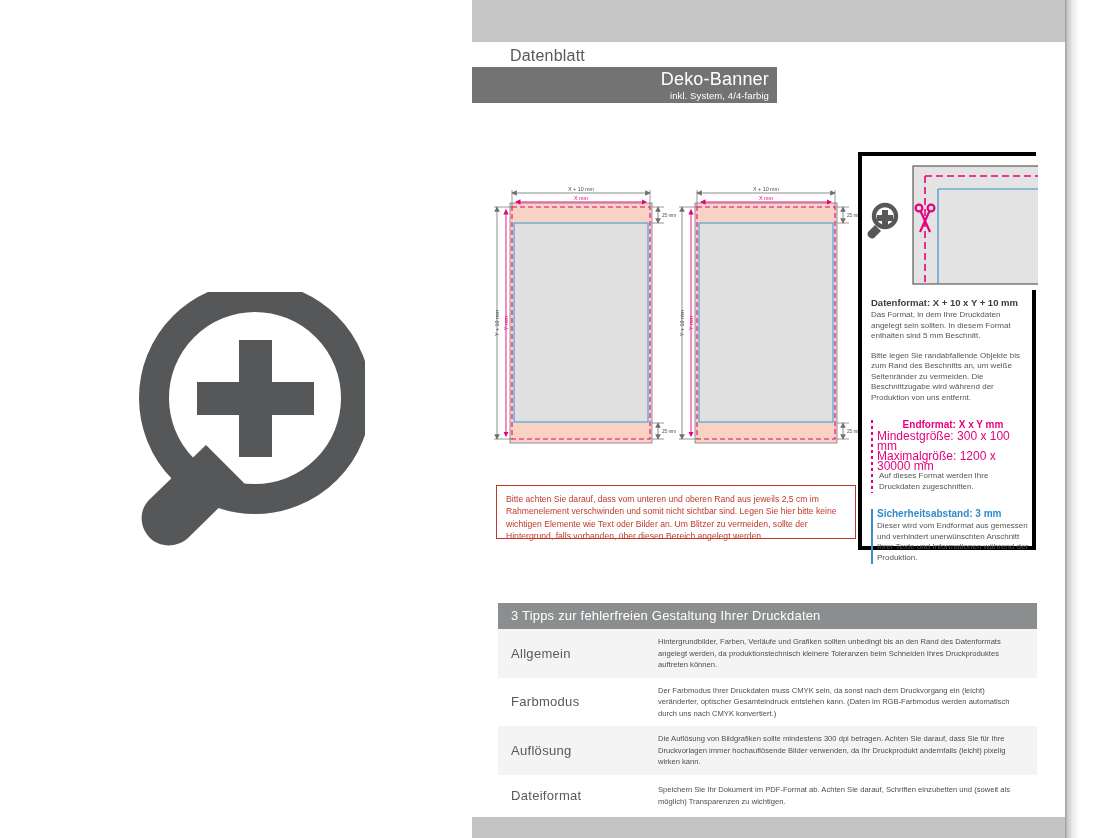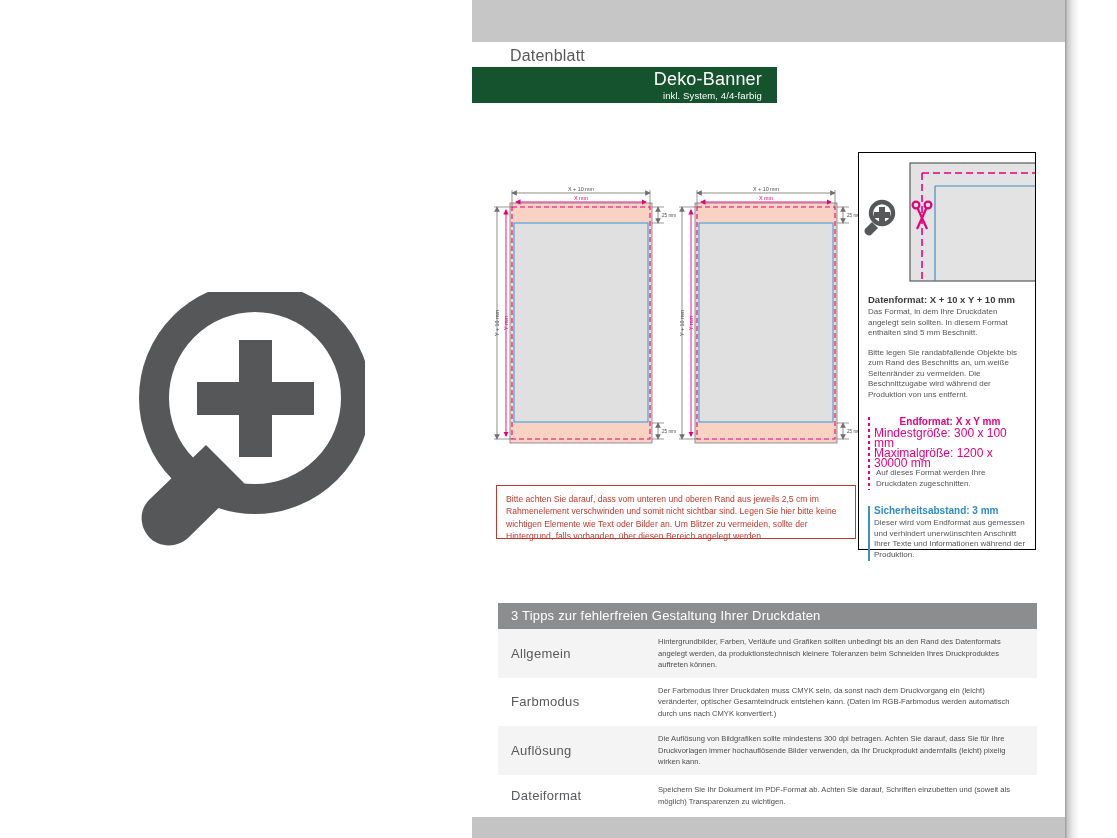--- a/index.html
+++ b/index.html
@@ -36,41 +36,41 @@
   #tab-datenblatt{
     position:absolute;left:21px;top:45px;width:120px;height:22px;
     background:#ffffff;
     font-size:16px;color:#58595b;
     line-height:22px;padding-left:17px;box-sizing:border-box;
     letter-spacing:.2px;
   }
   
   #title-bar{
     position:absolute;left:0;top:67px;width:305px;height:36px;
-    background:#14532d;
-    text-align:right;box-sizing:border-box;padding-right:15px;
+    background:#737373;
+    text-align:right;box-sizing:border-box;padding-right:8px;
   }
   #title-main{
     display:block;color:#ffffff;font-size:18px;line-height:21px;
     padding-top:2px;letter-spacing:.2px;
   }
   #title-sub{
     display:block;color:#ffffff;font-size:9.5px;line-height:11px;letter-spacing:.1px;
   }
 
   
   #drawings{
     position:absolute;left:20px;top:160px;width:370px;height:300px;
   }
   #drawings svg{display:block;}
 
   
   #info-panel{
     position:absolute;left:386px;top:152px;width:178px;height:398px;
-    border:1px solid #000000;background:#ffffff;box-sizing:border-box;
+    border:4px solid #000000;background:#ffffff;box-sizing:border-box;
   }
   #preview-box{
     position:absolute;left:0;top:0;width:176px;height:134px;
     background:#ffffff;overflow:hidden;
   }
   #preview-box svg{position:absolute;left:0;top:0;}
   #info-text{
     position:absolute;left:0;top:134px;width:176px;
     padding:7px 9px 0 9px;box-sizing:border-box;
   }

